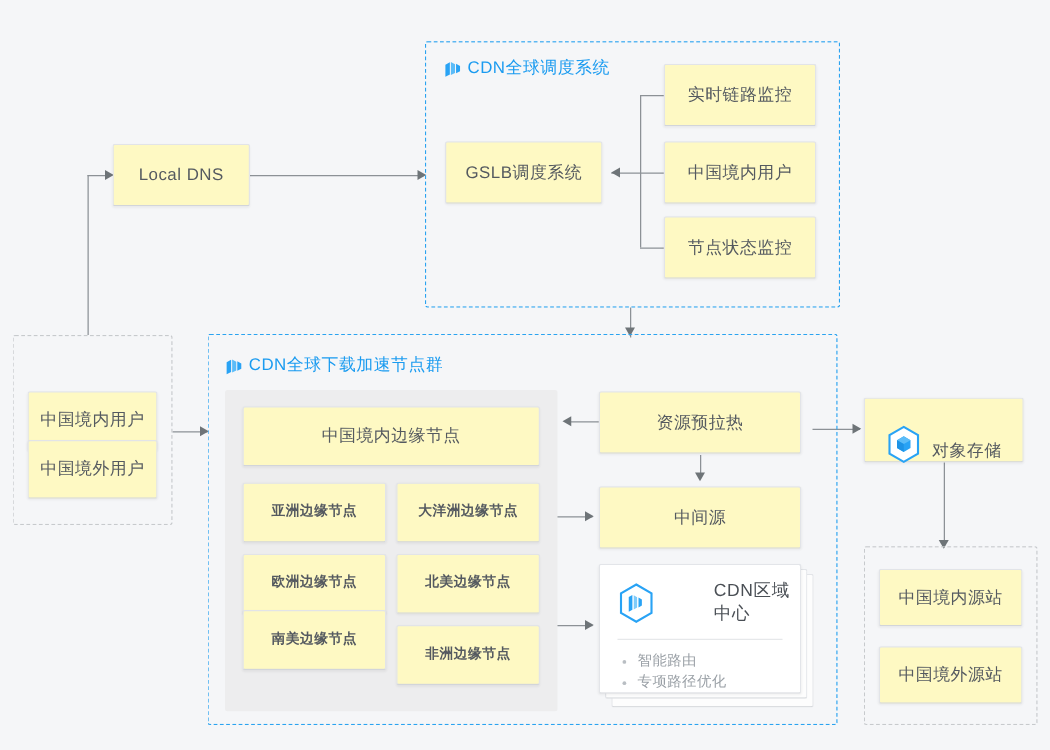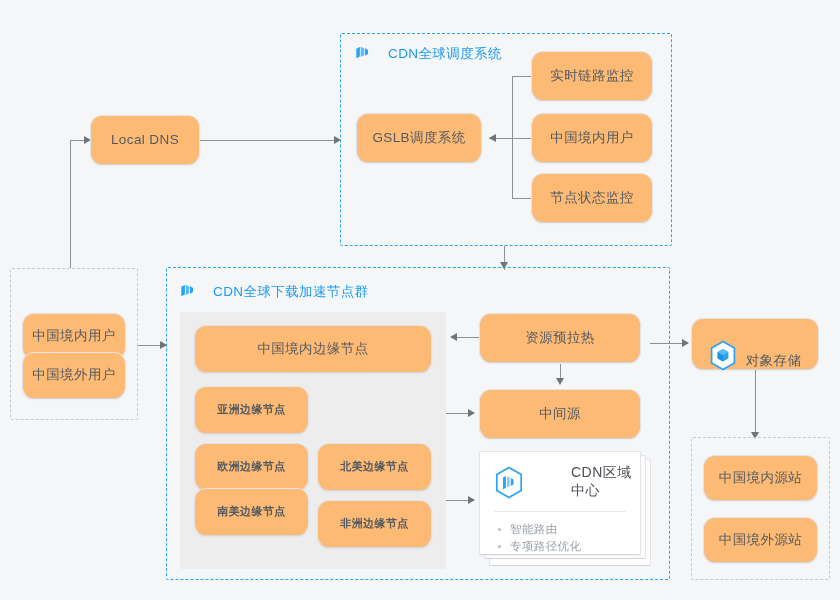--- a/index.html
+++ b/index.html
@@ -9,24 +9,24 @@
     font-family:"Liberation Sans","DejaVu Sans",sans-serif;
     overflow:hidden;
     position:relative;
     color:#555;
   }
   #stage{position:absolute;left:0;top:0;width:840px;height:600px;}
   .abs{position:absolute;box-sizing:border-box;}
 
   
   .node{
-    background:#fdba74;
+    background:#fef9c3;
     border:1px solid #e2e4e8;
     border-bottom-color:#d2d5da;
-    border-radius:12px;
+    border-radius:2px;
     box-shadow:0 1px 2px rgba(0,0,0,.05);
     display:flex;align-items:center;justify-content:center;
     font-size:13.5px;color:#555a60;
     letter-spacing:.4px;
     text-align:center;
     line-height:1.2;
   }
   .node.sm{font-size:11px;font-weight:bold;}
 
   
@@ -35,21 +35,21 @@
     border-radius:2px;
     background:transparent;
   }
   .dash-gray{
     border:1px dashed #c7cacd;
     border-radius:2px;
     background:transparent;
   }
   .group-title{
     position:absolute;
-    display:flex;align-items:flex-start;gap:18px;
+    display:flex;align-items:flex-end;gap:4px;
     font-size:13.5px;
     color:#1a9bf0;
     letter-spacing:.4px;
     white-space:nowrap;
   }
   .group-title .gi{display:block;width:15px;height:15px;}
 
   
   .panel{
     background:#ededee;
@@ -177,20 +177,21 @@
       </svg>
     </span>
     <span>CDN全球下载加速节点群</span>
   </div>
 
   <div class="panel abs" style="left:180px;top:312px;width:266px;height:257px;"></div>
 
   <div class="node abs" style="left:194px;top:325px;width:238px;height:48px;">中国境内边缘节点</div>
 
   <div class="node sm abs" style="left:194px;top:386px;width:115px;height:48px;">亚洲边缘节点</div>
+  <div class="node sm abs" style="left:317px;top:386px;width:115px;height:48px;">大洋洲边缘节点</div>
 
   <div class="node sm abs" style="left:194px;top:443px;width:115px;height:48px;">欧洲边缘节点</div>
   <div class="node sm abs" style="left:317px;top:443px;width:115px;height:48px;">北美边缘节点</div>
 
   <div class="node sm abs" style="left:194px;top:488px;width:115px;height:48px;">南美边缘节点</div>
   <div class="node abs" style="left:479px;top:313px;width:162px;height:50px;">资源预拉热</div>
 
   <div class="node sm abs" style="left:317px;top:500px;width:115px;height:48px;">非洲边缘节点</div>
   <div class="node abs" style="left:479px;top:389px;width:162px;height:50px;">中间源</div>
 

